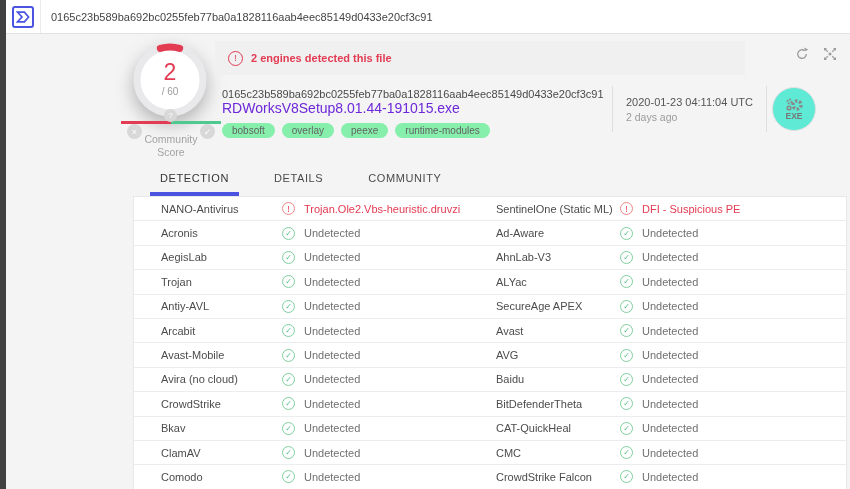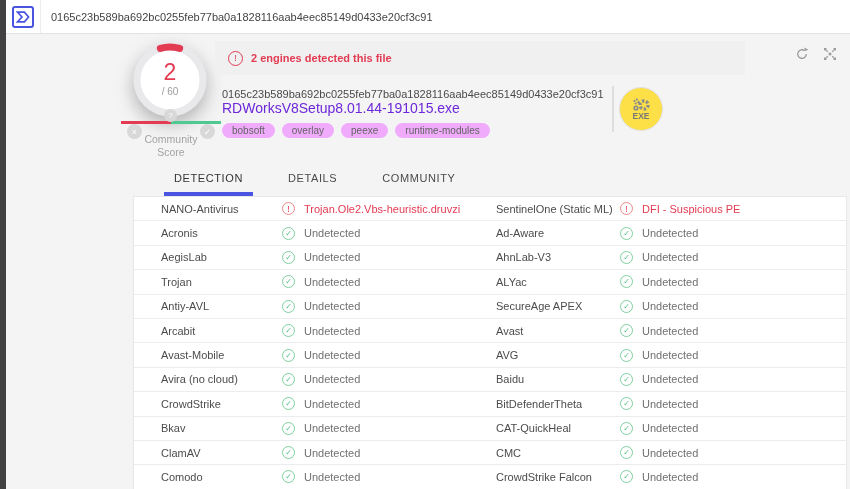--- a/index.html
+++ b/index.html
@@ -44,32 +44,32 @@
     color:#e23b52;font-size:9px;align-items:center;justify-content:center;flex:0 0 auto;}
   .banner .txt{margin-left:8px;font-size:11px;font-weight:bold;color:#e23b52;}
   
   .actions{position:absolute;right:12px;top:46px;display:flex;gap:12px;}
   .actions .aic{width:16px;height:16px;cursor:pointer;}
   
   .fileinfo{position:absolute;left:222px;top:88px;width:385px;}
   .fhash{font-size:11px;color:#4a4a4a;white-space:nowrap;overflow:hidden;}
   .fname{font-size:14px;color:#6d28d9;margin-top:0;}
   .ftags{margin-top:7px;display:flex;gap:7px;}
-  .tag{background:#f0abfc;color:#636363;font-size:10px;padding:2px 10px;border-radius:9px;cursor:pointer;}
+  .tag{background:#86efac;color:#636363;font-size:10px;padding:2px 10px;border-radius:9px;cursor:pointer;}
   
   .meta{position:absolute;left:612px;top:86px;display:flex;align-items:center;}
   .vdiv{width:1px;height:46px;background:#dedee0;}
   .mcol{padding:0 13px;}
   .mval{font-size:11px;color:#555;}
   .mlab{font-size:10.5px;color:#9b9b9b;margin-top:3px;}
-  .exe-badge{width:42px;height:42px;border:1px solid #e0e0e2;border-radius:50%;background:#fde047;
+  .exe-badge{width:42px;height:42px;border:1px solid #e0e0e2;border-radius:50%;background:#5eead4;
     margin-left:5px;display:flex;flex-direction:column;align-items:center;justify-content:center;}
   .exe-badge .etxt{font-size:8.5px;font-weight:bold;color:#777;line-height:8px;}
   
-  .tabs{position:absolute;left:164px;top:160px;display:flex;gap:25px;height:35px;}
+  .tabs{position:absolute;left:150px;top:160px;display:flex;gap:25px;height:35px;}
   .tab{position:relative;padding:0 10px;display:flex;align-items:center;font-size:11px;
     letter-spacing:0.6px;color:#4a4a4a;cursor:pointer;}
   .tab.active{color:#333;}
   .tab.active::after{content:"";position:absolute;left:0;right:0;bottom:-1px;height:4px;background:#4a54e1;}
   
   .card{position:absolute;left:133px;top:196px;width:714px;height:300px;background:#fff;
     border:1px solid #e8e8ea;border-bottom:none;box-sizing:border-box;}
   .trow{display:flex;align-items:center;height:24.4px;border-bottom:1px solid #ededf0;
     padding-left:27px;box-sizing:border-box;}
   .c{font-size:11px;white-space:nowrap;overflow:hidden;}
@@ -155,20 +155,24 @@
   <div class="ftags">
     <span class="tag">bobsoft</span>
     <span class="tag">overlay</span>
     <span class="tag">peexe</span>
     <span class="tag">runtime-modules</span>
   </div>
 </div>
 
 <div class="meta">
   <div class="vdiv"></div>
+  <div class="mcol">
+    <div class="mval">2020-01-23 04:11:04 UTC</div>
+    <div class="mlab">2 days ago</div>
+  </div>
   <div class="vdiv"></div>
   <div class="exe-badge">
     <svg width="18" height="14" viewBox="0 0 18 14">
       <circle cx="12" cy="7" r="4" fill="none" stroke="#8a8a8a" stroke-width="3.4" stroke-dasharray="2.4 1.7"></circle>
       <circle cx="4.5" cy="3.5" r="2" fill="none" stroke="#8a8a8a" stroke-width="2" stroke-dasharray="1.6 1.1"></circle>
       <circle cx="4" cy="10" r="1.8" fill="none" stroke="#8a8a8a" stroke-width="1.6"></circle>
     </svg>
     <div class="etxt">EXE</div>
   </div>
 </div>

